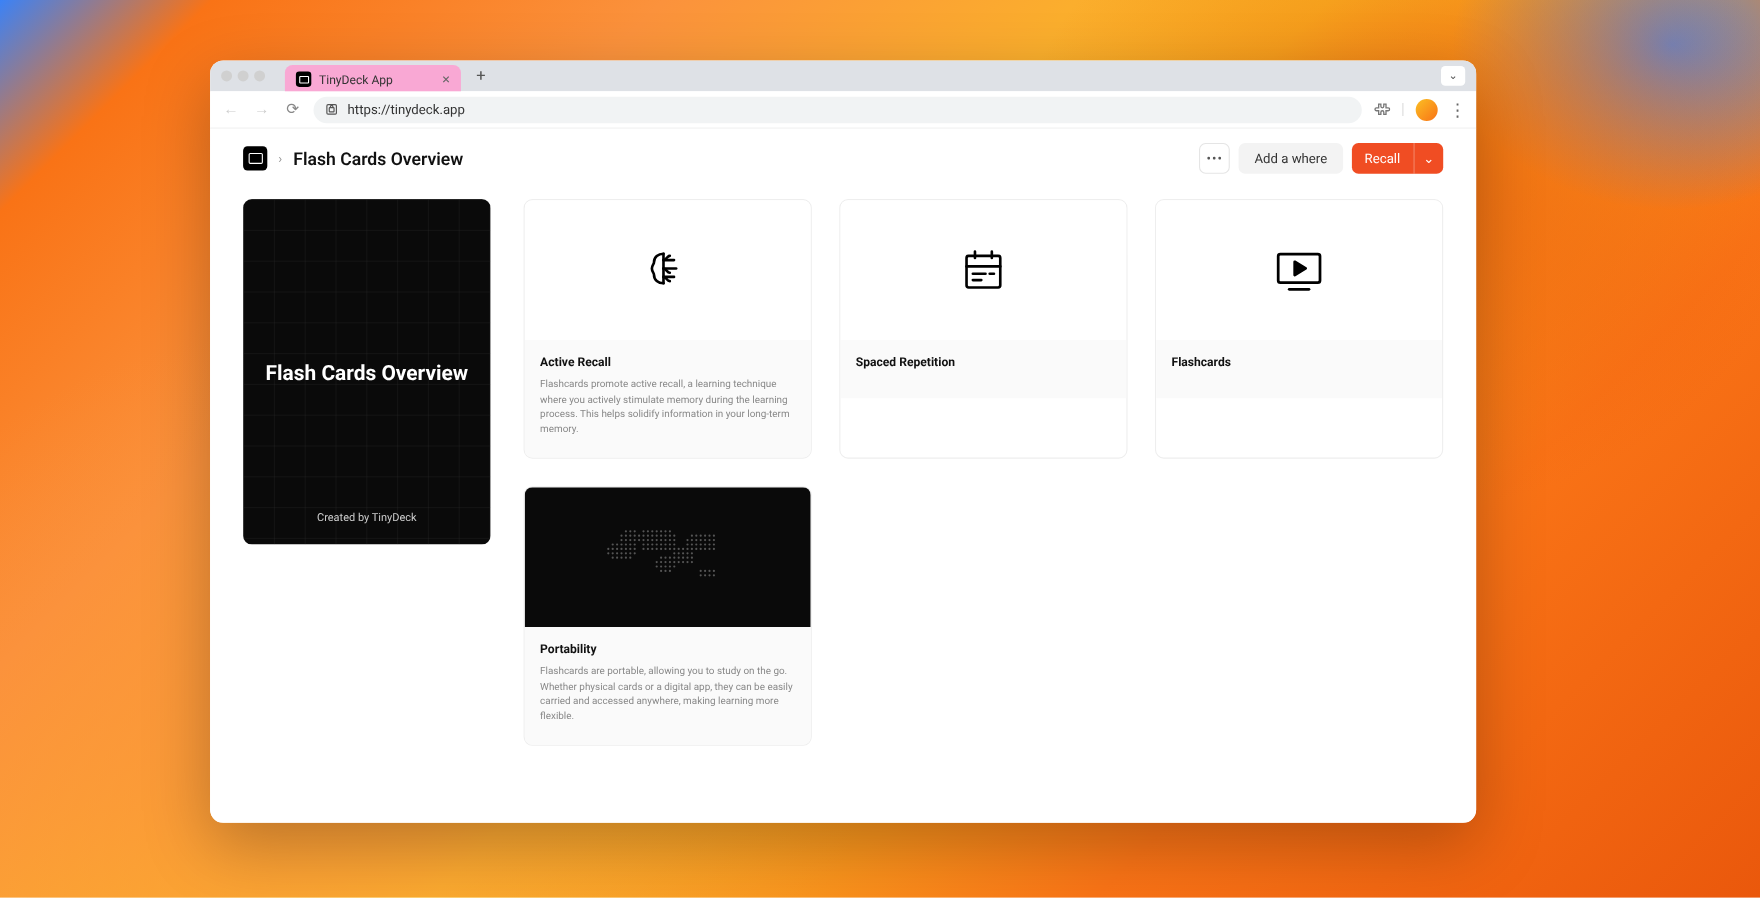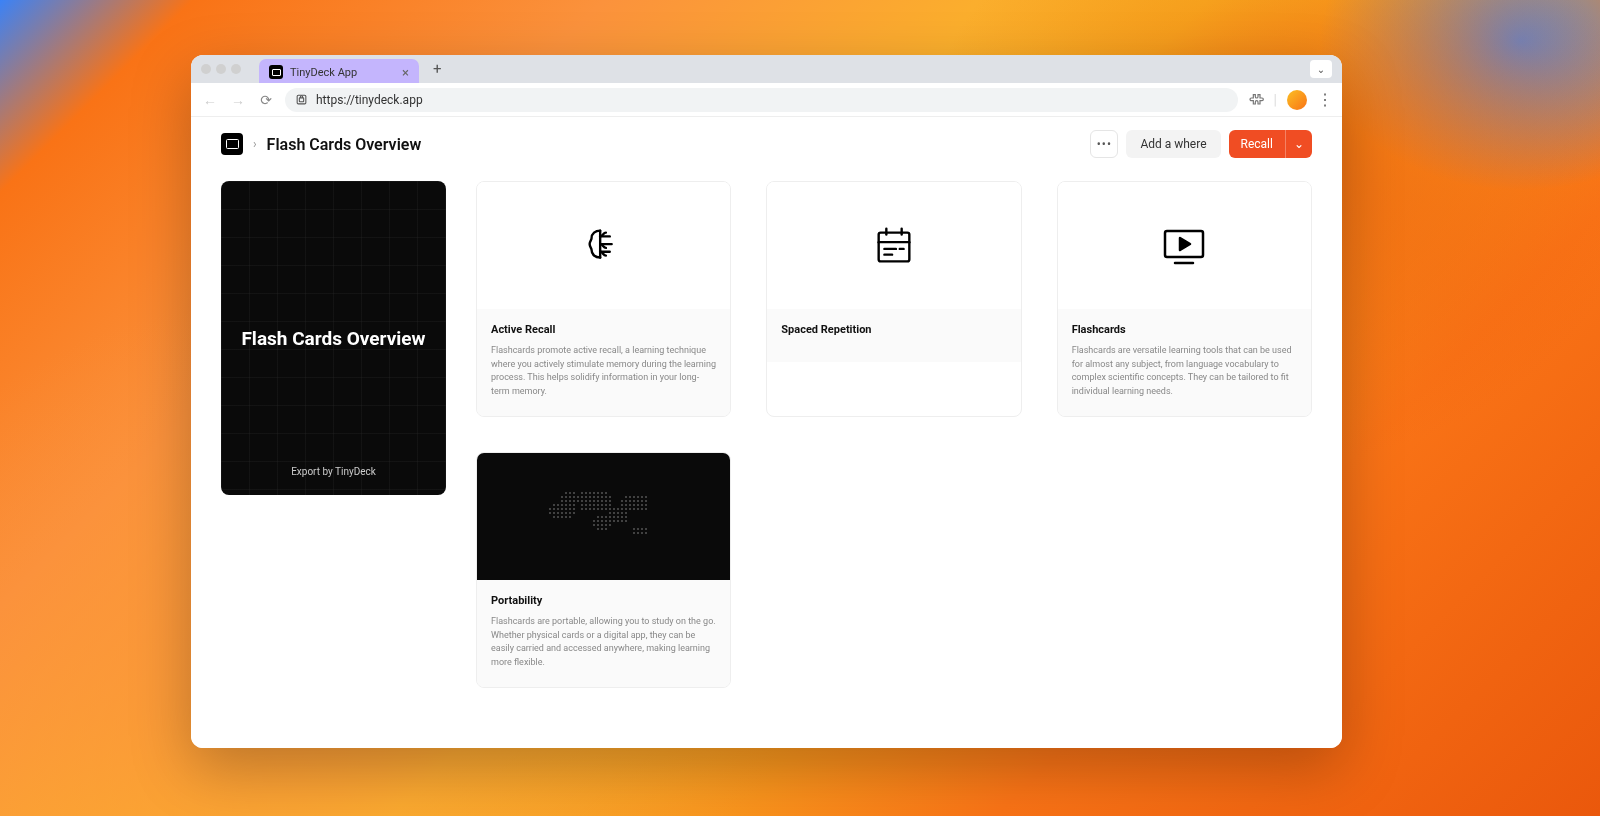--- a/index.html
+++ b/index.html
@@ -2,21 +2,21 @@
 <html><head>
 <meta charset="utf-8">
 <style>
 *{margin:0;padding:0;box-sizing:border-box;font-family:-apple-system,BlinkMacSystemFont,"Segoe UI",Roboto,sans-serif}
 body{width:1600px;height:816px;overflow:hidden;position:relative;background:linear-gradient(135deg,#3b82f6 0%,#f97316 8%,#fb923c 25%,#fbbf24 50%,#f97316 75%,#ea580c 100%)}
 body::before{content:"";position:absolute;inset:0;background:radial-gradient(ellipse 800px 600px at 20% 80%,rgba(251,146,60,.9) 0%,transparent 60%),radial-gradient(ellipse 600px 500px at 80% 20%,rgba(234,88,12,.7) 0%,transparent 60%),radial-gradient(ellipse 400px 300px at 95% 5%,rgba(59,130,246,.8) 0%,transparent 50%)}
 .browser{position:absolute;left:191px;top:55px;width:1151px;height:693px;background:#fff;border-radius:12px;box-shadow:0 20px 60px rgba(0,0,0,.25);overflow:hidden;display:flex;flex-direction:column}
 .tab-bar{height:28px;background:#dee1e6;display:flex;align-items:center;padding:0 10px;gap:8px}
 .traffic{display:flex;gap:5px;margin-right:10px}
 .traffic span{width:10px;height:10px;border-radius:50%;background:#d0d0d0}
-.tab{background:#c4b5fd;border-radius:7px 7px 0 0;height:26px;display:flex;align-items:center;padding:0 10px;gap:7px;min-width:160px;font-size:11px;color:#333;margin-top:6px}
+.tab{background:#f9a8d4;border-radius:7px 7px 0 0;height:26px;display:flex;align-items:center;padding:0 10px;gap:7px;min-width:160px;font-size:11px;color:#333;margin-top:6px}
 .tab-favicon{width:14px;height:14px;background:#000;border-radius:3px;display:flex;align-items:center;justify-content:center}
 .tab-favicon::after{content:"";width:7px;height:5px;border:1.5px solid #fff;border-radius:1px}
 .tab-close{margin-left:auto;font-size:13px;color:#666;cursor:pointer}
 .new-tab{font-size:15px;color:#555;cursor:pointer;padding:0 6px}
 .tab-bar-right{margin-left:auto;width:22px;height:18px;background:#fff;border-radius:4px;display:flex;align-items:center;justify-content:center;font-size:10px;color:#555}
 .addr-bar{height:34px;background:#fff;border-bottom:1px solid #eee;display:flex;align-items:center;padding:0 10px;gap:10px}
 .nav-btn{width:18px;color:#888;font-size:14px;cursor:pointer;text-align:center}
 .nav-btn.disabled{color:#ccc}
 .url-field{flex:1;height:24px;background:#f1f3f4;border-radius:12px;display:flex;align-items:center;padding:0 10px;gap:8px;font-size:12px;color:#333}
 .lock{width:13px;height:13px;display:inline-flex;align-items:center;justify-content:center}
@@ -33,21 +33,21 @@
 .header-right{margin-left:auto;display:flex;gap:8px;align-items:center}
 .icon-btn{width:28px;height:28px;border:1px solid #e5e5e5;border-radius:6px;background:#fff;display:flex;align-items:center;justify-content:center;color:#555;font-size:12px;cursor:pointer;letter-spacing:1px}
 .btn-secondary{height:28px;padding:0 14px;background:#f3f3f3;border-radius:6px;font-size:12px;color:#333;display:flex;align-items:center;cursor:pointer;border:none}
 .btn-primary{height:28px;background:#f04d23;border-radius:6px;font-size:12px;color:#fff;display:flex;align-items:center;cursor:pointer;border:none;overflow:hidden}
 .btn-primary-label{padding:0 12px}
 .btn-primary-caret{padding:0 8px;border-left:1px solid rgba(255,255,255,.3);height:100%;display:flex;align-items:center}
 .main{padding:10px 30px 40px;display:flex;gap:30px;align-items:flex-start}
 .cover{width:225px;height:314px;background:#0a0a0a;border-radius:8px;position:relative;display:flex;flex-direction:column;align-items:center;justify-content:center;color:#fff;background-image:linear-gradient(rgba(50,50,50,.25) 1px,transparent 1px),linear-gradient(90deg,rgba(50,50,50,.25) 1px,transparent 1px);background-size:28px 28px;background-position:0 0}
 .cover-title{font-size:19px;font-weight:700;text-align:center}
 .cover-credit{position:absolute;bottom:18px;font-size:10px;color:#ccc}
-.cards{flex:1;display:grid;grid-template-columns:repeat(3,1fr);gap:35px}
+.cards{flex:1;display:grid;grid-template-columns:repeat(3,1fr);gap:25px}
 .card{border:1px solid #eee;border-radius:8px;overflow:hidden;background:#fff}
 .card-img{height:127px;background:#fff;display:flex;align-items:center;justify-content:center}
 .card-img.dark{background:#0a0a0a}
 .card-body{padding:14px 14px 18px;background:#fafafa}
 .card-title{font-size:11px;font-weight:700;color:#111;margin-bottom:8px}
 .card-desc{font-size:9px;line-height:1.5;color:#888}
 .worldmap{width:130px;height:70px;position:relative}
 .worldmap span{position:absolute;width:2px;height:2px;background:#555;border-radius:50%}
 </style>
 </head>
@@ -103,21 +103,21 @@
           </button>
         <button class="btn-primary">
           <span class="btn-primary-label">Recall</span>
           <span class="btn-primary-caret">⌄</span>
         </button>
       </div>
     </div>
     <div class="main">
       <div class="cover">
         <div class="cover-title">Flash Cards Overview</div>
-        <div class="cover-credit">Export by TinyDeck</div>
+        <div class="cover-credit">Created by TinyDeck</div>
       </div>
       <div class="cards">
         <div class="card">
           <div class="card-img">
             <svg width="46" height="46" viewBox="0 0 48 48" fill="none" stroke="#000" stroke-width="2.5" stroke-linecap="round" stroke-linejoin="round">
                 <path d="M20 8c-5 0-9 3-9 8 0 2-2 3-2 6s2 4 2 6c0 5 4 8 9 8"></path>
                 <path d="M20 8v28"></path>
                 <path d="M20 14h10"></path>
                 <path d="M20 14c3 0 3-4 6-4"></path>
                 <path d="M20 22h12"></path>
@@ -150,21 +150,20 @@
         <div class="card">
           <div class="card-img">
             <svg width="50" height="46" viewBox="0 0 50 46" fill="none" stroke="#000" stroke-width="2.5" stroke-linecap="round" stroke-linejoin="round">
                 <rect x="6" y="8" width="38" height="26" rx="2"></rect>
                 <path d="M21 15l10 6-10 6V15z" fill="#000"></path>
                 <line x1="16" y1="40" x2="34" y2="40"></line>
               </svg>
           </div>
           <div class="card-body">
             <div class="card-title">Flashcards</div>
-            <div class="card-desc">Flashcards are versatile learning tools that can be used for almost any subject, from language vocabulary to complex scientific concepts. They can be tailored to fit individual learning needs.</div>
           </div>
         </div>
         <div class="card">
           <div class="card-img dark">
             <div class="worldmap" id="wm">
                 <span style="left: 10px; top: 26px;"></span>
                 <span style="left: 10px; top: 30px;"></span>
                 <span style="left: 14px; top: 22px;"></span>
                 <span style="left: 14px; top: 26px;"></span>
                 <span style="left: 14px; top: 30px;"></span>

